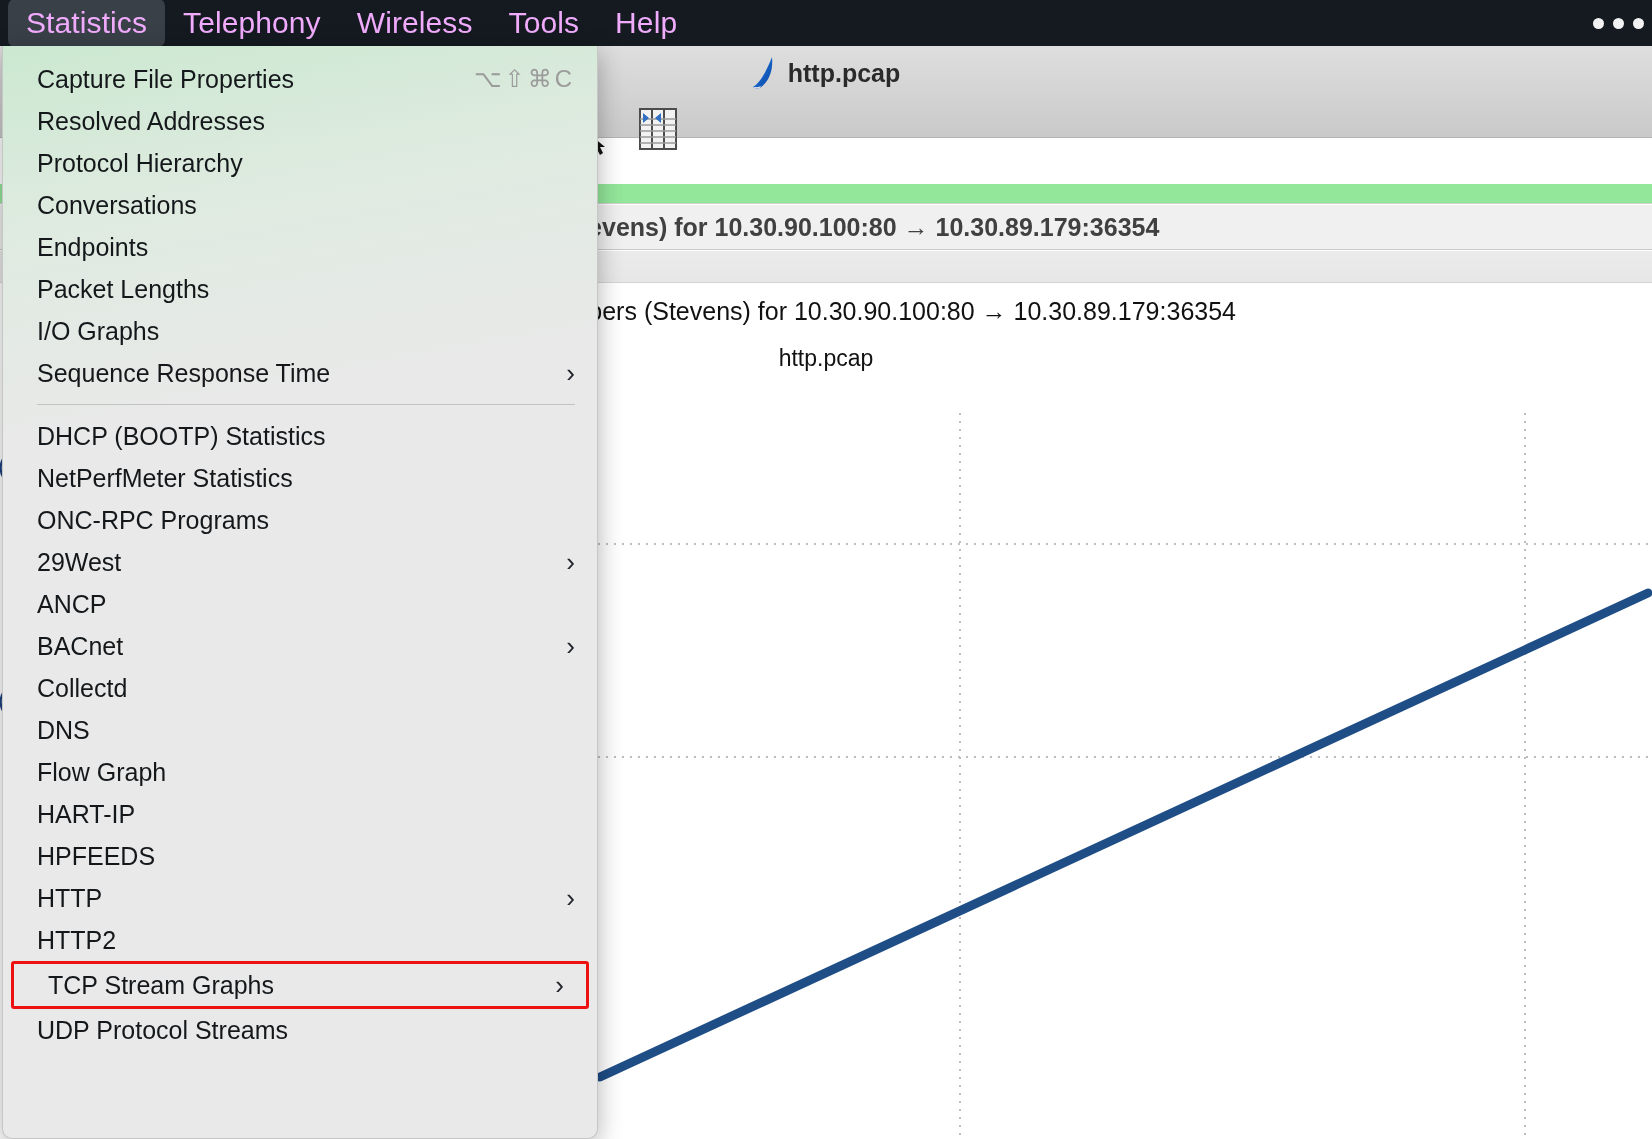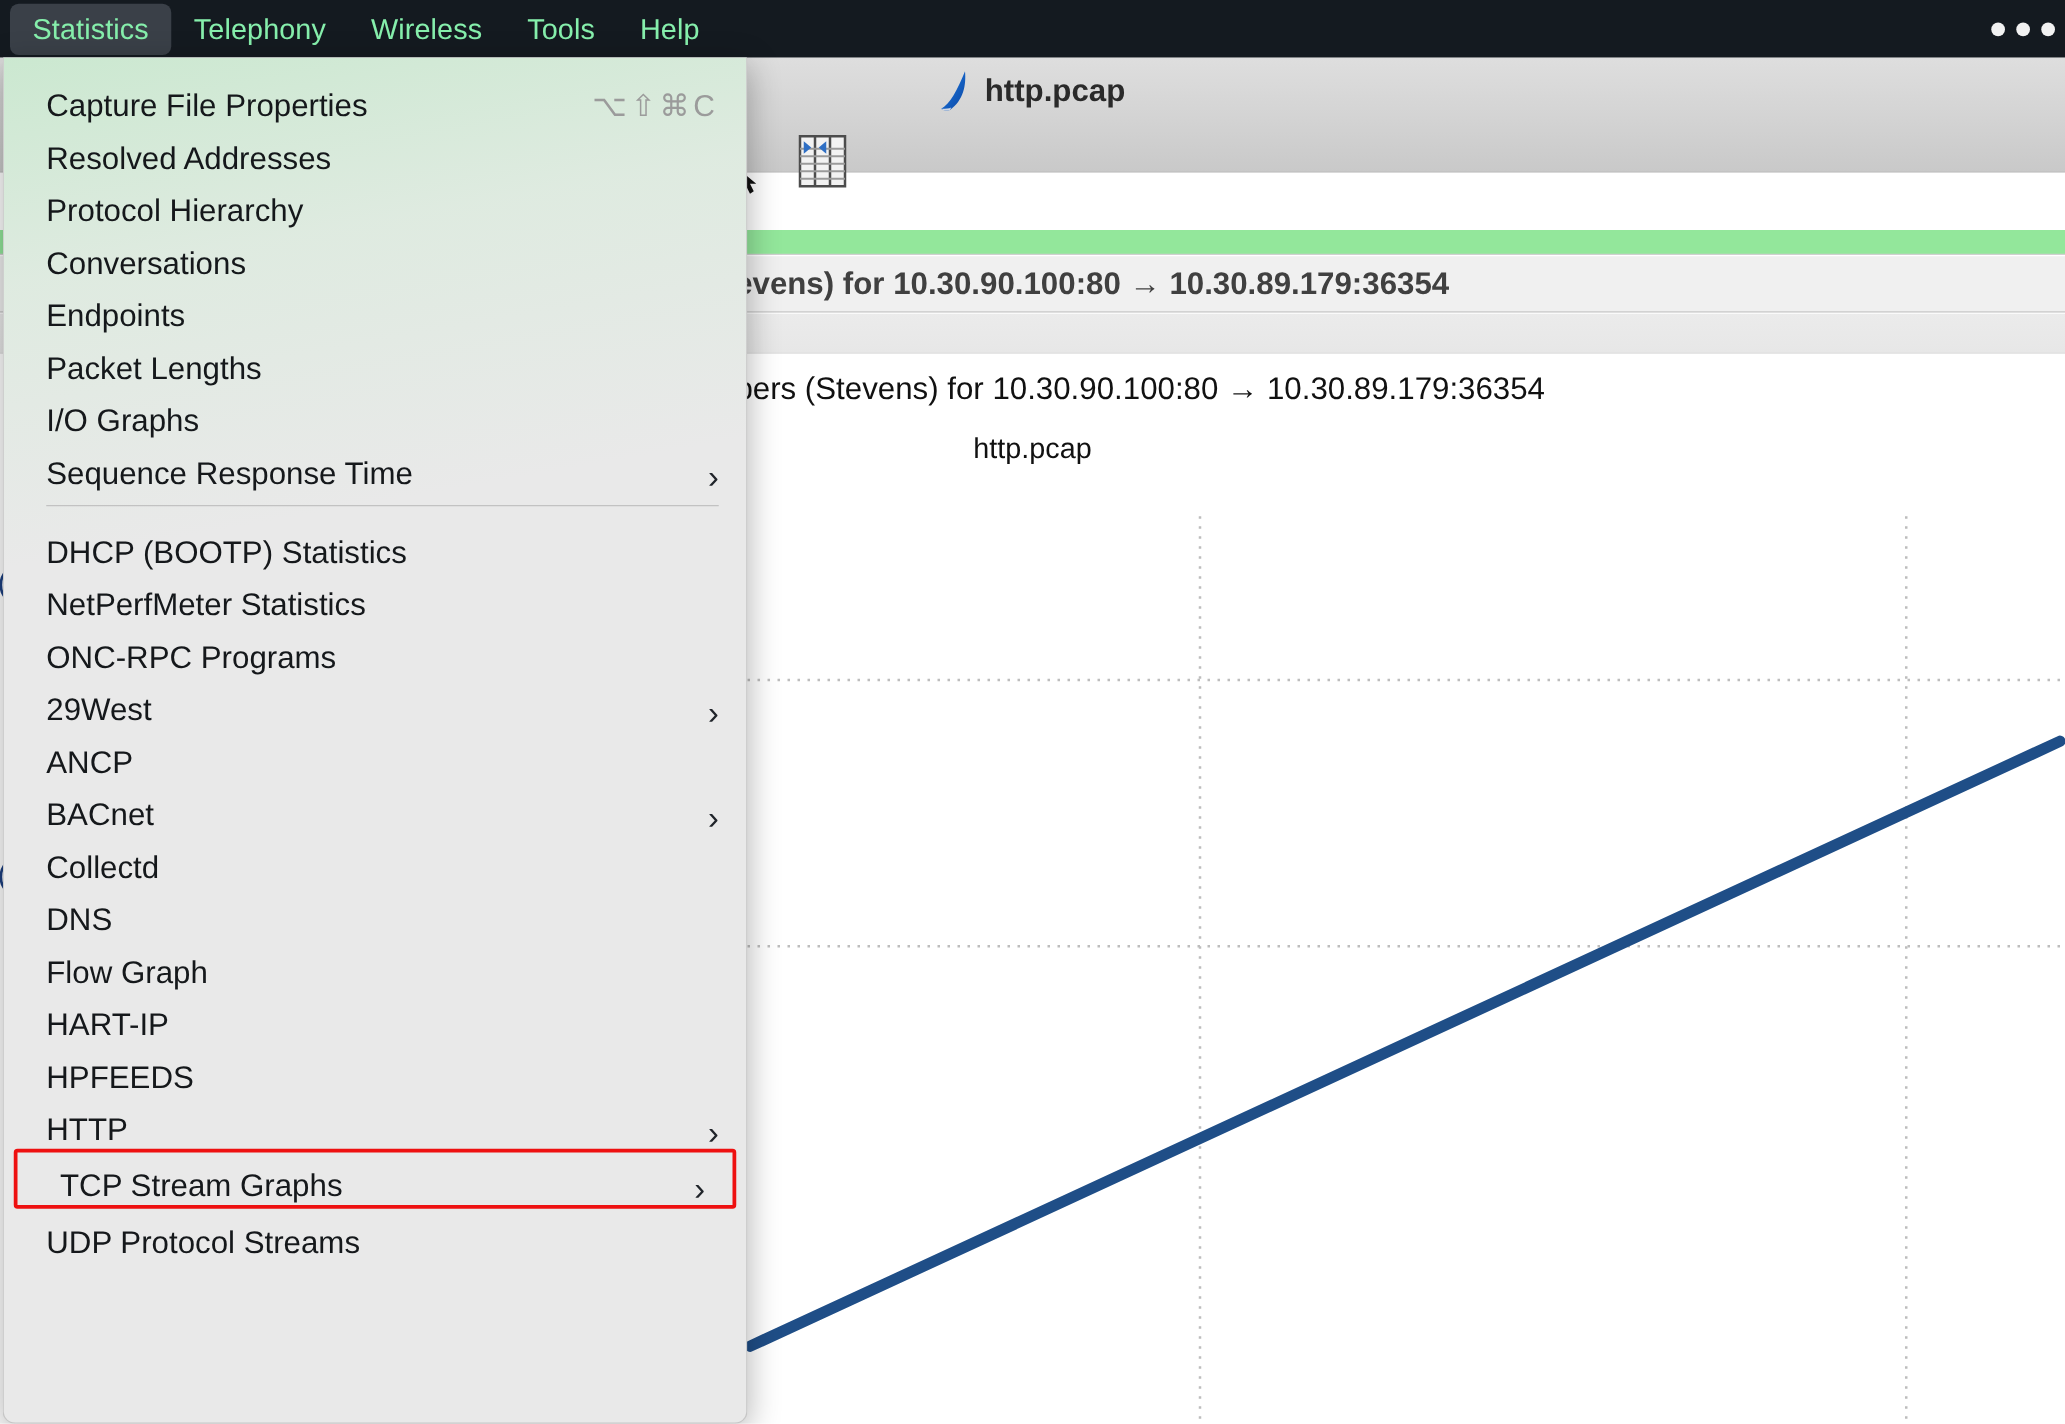--- a/index.html
+++ b/index.html
@@ -15,21 +15,21 @@
   
   .menubar {
     position: absolute; left: 0; top: 0;
     width: 1652px; height: 46px;
     background: #141a20;
     display: flex; align-items: center;
     padding-left: 8px;
     z-index: 40;
   }
   .menubar-item {
-    font-size: 23px; color: #86efac;
+    font-size: 30px; color: #f0abfc;
     padding: 7px 18px;
     border-radius: 7px;
     white-space: nowrap;
     letter-spacing: .1px;
   }
   .menubar-item.active { background: #3a4048; }
   .menubar-spacer { flex: 1 1 auto; }
   .menubar-dots {
     display: flex; gap: 9px; padding-right: 8px;
   }
@@ -130,21 +130,21 @@
   }
   .menu-popup::before {
     content: "";
     position: absolute; left: 0; top: 0; right: 0; height: 420px;
     background: linear-gradient(170deg, rgba(198,232,204,.85) 0%, rgba(214,236,217,.55) 35%, rgba(233,233,233,0) 78%);
     pointer-events: none;
   }
   .menu-list { position: relative; padding-top: 12px; }
   .menu-row {
     position: relative;
-    display: flex; align-items: flex-end;
+    display: flex; align-items: center;
     height: 42px;
     padding: 0 22px 0 34px;
     font-size: 25px; color: #15181b;
     white-space: nowrap;
     gap: 44px;
   }
   .menu-row .mi-label { flex: 0 0 auto; }
   .menu-row .mi-spacer { flex: 1 1 auto; }
   .menu-row .mi-shortcut {
     font-size: 24px; color: #9b9b9b; letter-spacing: 3px;
@@ -341,20 +341,23 @@
         <span class="mi-label">HART-IP</span>
       </div>
       <div class="menu-row">
         <span class="mi-label">HPFEEDS</span>
       </div>
       <div class="menu-row">
         <span class="mi-label">HTTP</span>
         <span class="mi-spacer"></span>
         <span class="mi-arrow">›</span>
       </div>
+      <div class="menu-row">
+        <span class="mi-label">HTTP2</span>
+      </div>
       <div class="menu-row highlight">
         <span class="mi-label">TCP Stream Graphs</span>
         <span class="mi-spacer"></span>
         <span class="mi-arrow">›</span>
       </div>
       <div class="menu-row">
         <span class="mi-label">UDP Protocol Streams</span>
       </div>
 
     </div>

